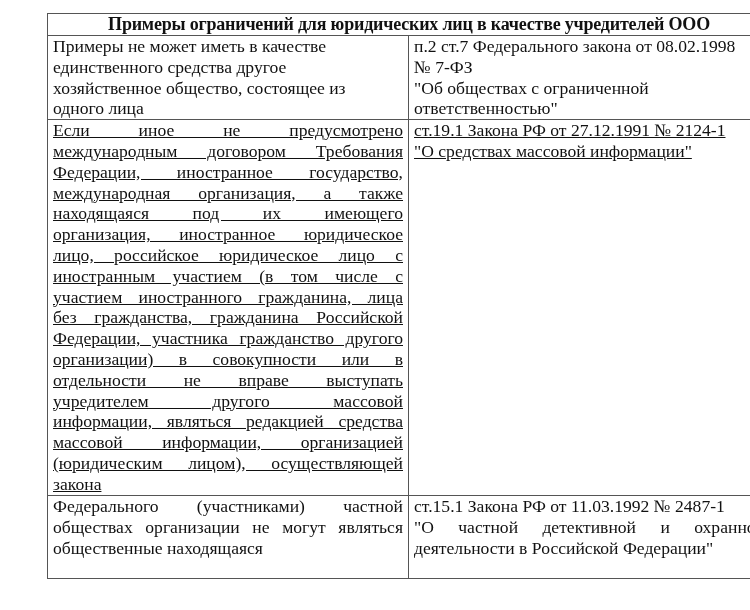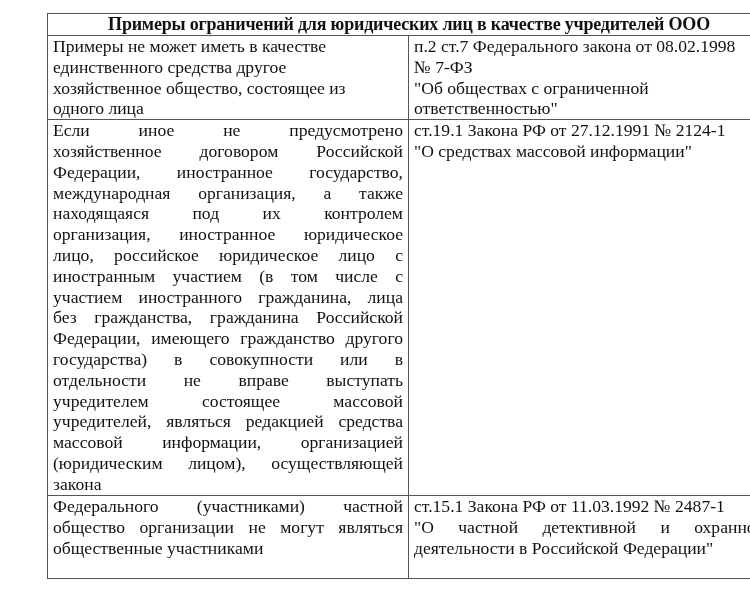--- a/index.html
+++ b/index.html
@@ -12,21 +12,21 @@
   }
   .tbl td, .tbl th { border: 1.5px solid #555; padding: 0 5px; vertical-align: top; }
   .tbl th {
     font-weight: bold; text-align: center; font-size: 18px; height: 21px;
     line-height: 21px; letter-spacing: -0.2px;
   }
   .col1 { width: 361px; }
   .col2 { width: 362px; }
   .hdr td { height: 21px; line-height: 21px; }
   .r1 td { height: 83px; }
-  .r2 td { height: 375px; }
+  .r2 td { height: 375px; text-decoration: underline; }
   .r3 td { height: 82px; }
   .jline { display: block; text-align: justify; text-align-last: justify; }
   .lline { display: block; text-align: left; }
 </style>
 </head>
 <body>
 
 <table class="tbl">
   <colgroup>
       <col class="col1">
@@ -46,48 +46,48 @@
     <td>
       <span class="lline">п.2 ст.7 Федерального закона от 08.02.1998</span>
       <span class="lline">№ 7-ФЗ</span>
       <span class="lline">"Об обществах с ограниченной</span>
       <span class="lline">ответственностью"</span>
     </td>
   </tr>
   <tr class="r2">
     <td>
       <span class="jline">Если иное не предусмотрено</span>
-      <span class="jline">хозяйственное договором Российской</span>
+      <span class="jline">международным договором Требования</span>
       <span class="jline">Федерации, иностранное государство,</span>
       <span class="jline">международная организация, а также</span>
-      <span class="jline">находящаяся под их контролем</span>
+      <span class="jline">находящаяся под их имеющего</span>
       <span class="jline">организация, иностранное юридическое</span>
       <span class="jline">лицо, российское юридическое лицо с</span>
       <span class="jline">иностранным участием (в том числе с</span>
       <span class="jline">участием иностранного гражданина, лица</span>
       <span class="jline">без гражданства, гражданина Российской</span>
-      <span class="jline">Федерации, имеющего гражданство другого</span>
-      <span class="jline">государства) в совокупности или в</span>
+      <span class="jline">Федерации, участника гражданство другого</span>
+      <span class="jline">организации) в совокупности или в</span>
       <span class="jline">отдельности не вправе выступать</span>
-      <span class="jline">учредителем состоящее массовой</span>
-      <span class="jline">учредителей, являться редакцией средства</span>
+      <span class="jline">учредителем другого массовой</span>
+      <span class="jline">информации, являться редакцией средства</span>
       <span class="jline">массовой информации, организацией</span>
       <span class="jline">(юридическим лицом), осуществляющей</span>
       <span class="lline">закона</span>
     </td>
     <td>
       <span class="lline">ст.19.1 Закона РФ от 27.12.1991 № 2124-1</span>
       <span class="lline">"О средствах массовой информации"</span>
     </td>
   </tr>
   <tr class="r3">
     <td>
       <span class="jline">Федерального (участниками) частной</span>
-      <span class="jline">общество организации не могут являться</span>
-      <span class="lline">общественные участниками</span>
+      <span class="jline">обществах организации не могут являться</span>
+      <span class="lline">общественные находящаяся</span>
     </td>
     <td>
       <span class="lline">ст.15.1 Закона РФ от 11.03.1992 № 2487-1</span>
       <span class="jline">"О частной детективной и охранной</span>
       <span class="lline">деятельности в Российской Федерации"</span>
     </td>
   </tr>
 </tbody>
   </table>
 

